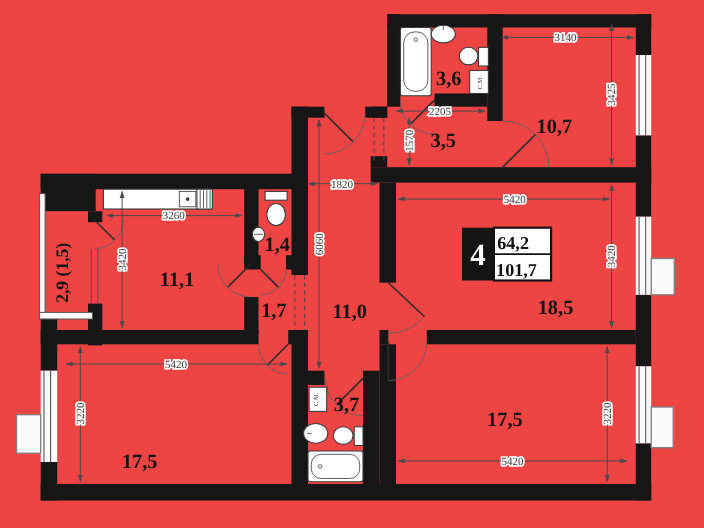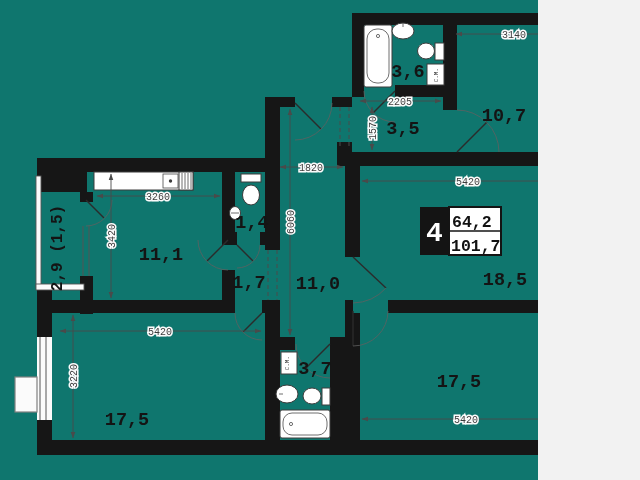--- a/index.html
+++ b/index.html
@@ -1,17 +1,17 @@
 <!DOCTYPE html>
 <html><head>
 <meta charset="utf-8">
 <style>
   html,body{margin:0;padding:0;background:#f2f2f2;}
-  .stage{width:538px;height:480px;background:#0f766e;position:relative;overflow:hidden;
-         font-family:Liberation Mono, monospace;}
+  .stage{width:640px;height:480px;background:#ef4444;position:relative;overflow:hidden;
+         font-family:Liberation Serif, serif;}
   svg{display:block;}
   .wall{fill:#161616;stroke:none;}
   .fixture{fill:#ffffff;stroke:#3c3c3c;stroke-width:1;}
   .fixture-thin{fill:none;stroke:#4a4a4a;stroke-width:0.8;}
   .winline{stroke:#555;stroke-width:1;fill:none;}
   .winbg{fill:#fbfbfb;stroke:none;}
   .basket{fill:#fbfbfb;stroke:#808080;stroke-width:1.2;}
   .rail{fill:#fbfbfb;stroke:#555;stroke-width:0.9;}
   .doorleaf{stroke:#2b2b2b;stroke-width:1.4;fill:none;}
   .doorarc{stroke:#606060;stroke-width:0.8;fill:none;}

